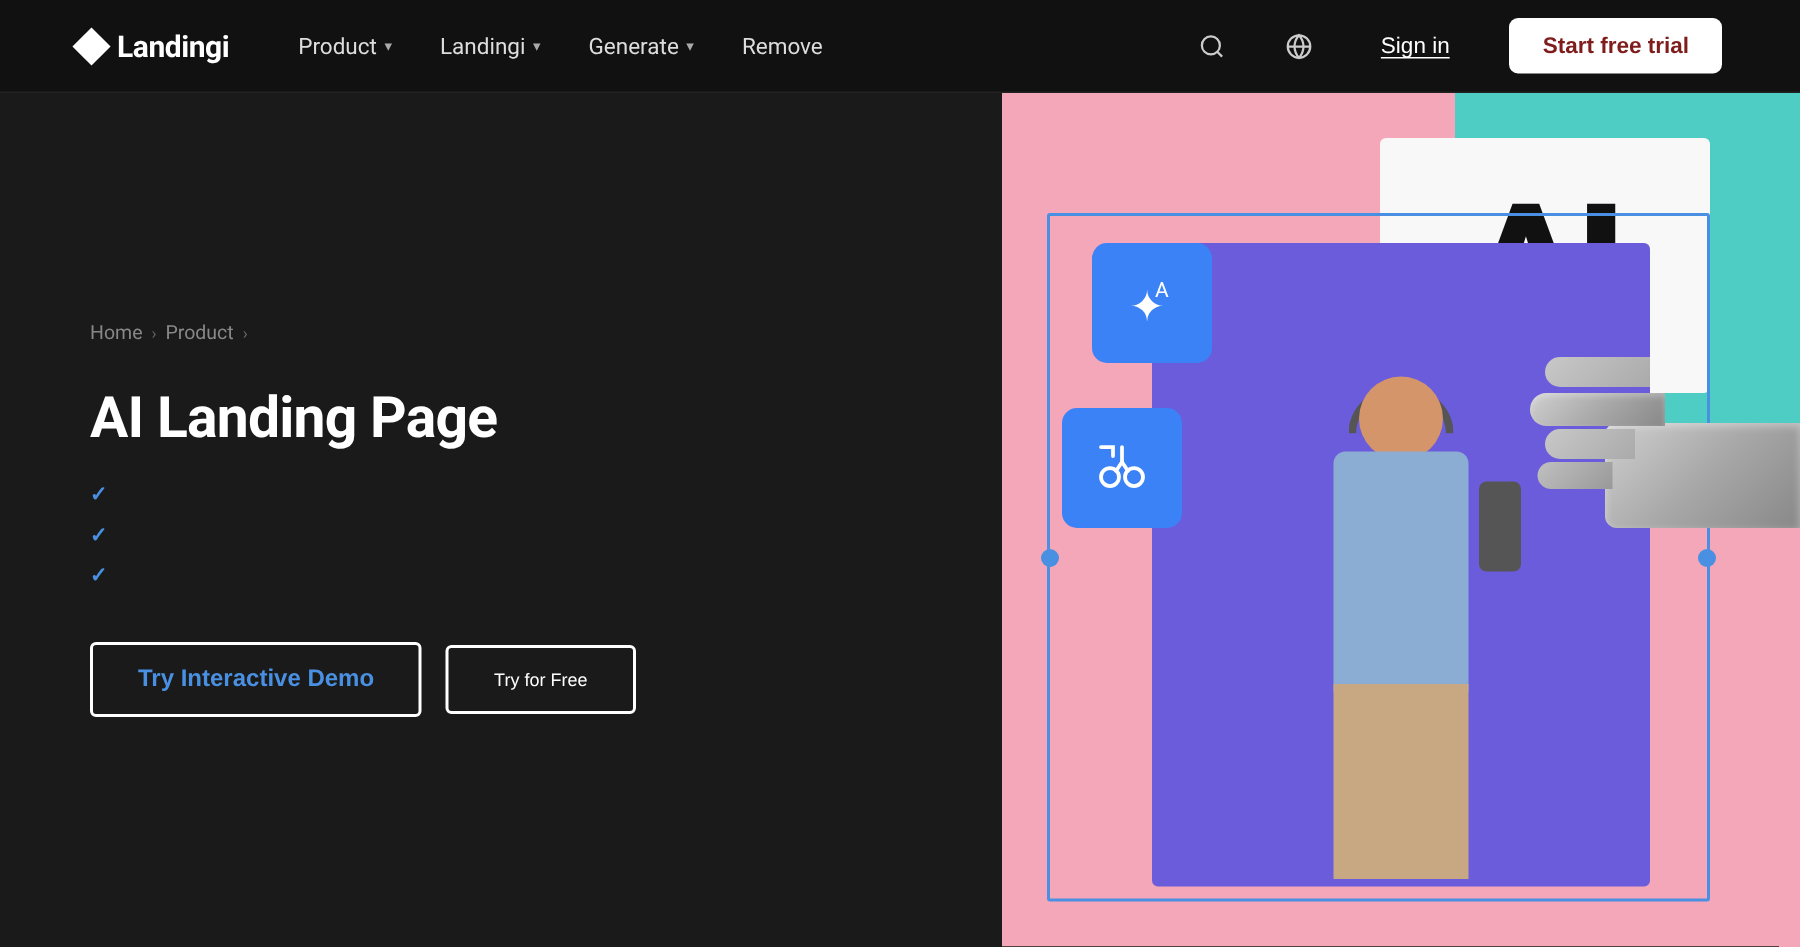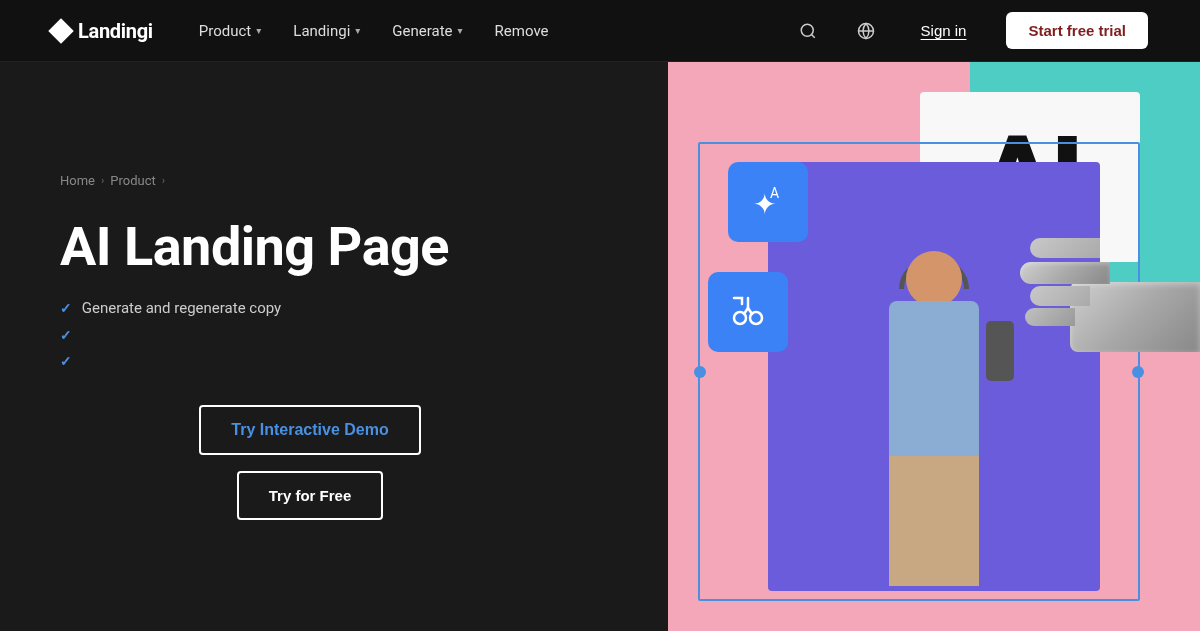--- a/index.html
+++ b/index.html
@@ -124,21 +124,21 @@
     }
     .breadcrumb a {
       color: #888;
       text-decoration: none;
     }
     .breadcrumb-sep {
       color: #666;
       font-size: 11px;
     }
     .page-title {
-      font-size: 54px;
+      font-size: 38px;
       font-weight: 700;
       color: #fff;
       line-height: 1.15;
       margin-bottom: 20px;
       letter-spacing: -0.5px;
     }
     .subtitle {
       font-size: 16px;
       font-weight: 600;
       color: #fff;
@@ -161,41 +161,40 @@
     .check-icon {
       color: #4a90e2;
       font-size: 14px;
       font-weight: 700;
       flex-shrink: 0;
     }
     .cta-buttons {
       display: flex;
       gap: 16px;
       align-items: center;
-      flex-direction: column;
     }
     .btn-demo {
       background: transparent;
       border: 2px solid #fff;
       color: #4a90e2;
       font-size: 16px;
       font-weight: 600;
       padding: 14px 30px;
       border-radius: 4px;
       cursor: pointer;
       text-decoration: none;
       display: inline-flex;
       align-items: center;
     }
     .btn-free {
       background: transparent;
       border: 2px solid #fff;
       color: #fff;
-      font-size: 15px;
-      font-weight: 700;
+      font-size: 12px;
+      font-weight: 400;
       padding: 14px 30px;
       border-radius: 4px;
       cursor: pointer;
       text-decoration: none;
       display: inline-flex;
       align-items: center;
     }
 
     
     .right-panel {
@@ -497,21 +496,20 @@
       <span class="breadcrumb-sep">›</span>
       <a>Product</a>
       <span class="breadcrumb-sep">›</span>
     </div>
 
     <h1 class="page-title">AI Landing Page</h1>
 
     <ul class="feature-list">
       <li class="feature-item">
         <span class="check-icon">✓</span>
-        <span>Generate and regenerate copy</span>
       </li>
       <li class="feature-item">
         <span class="check-icon">✓</span>
       </li>
       <li class="feature-item">
         <span class="check-icon">✓</span>
       </li>
     </ul>
 
     <div class="cta-buttons">

